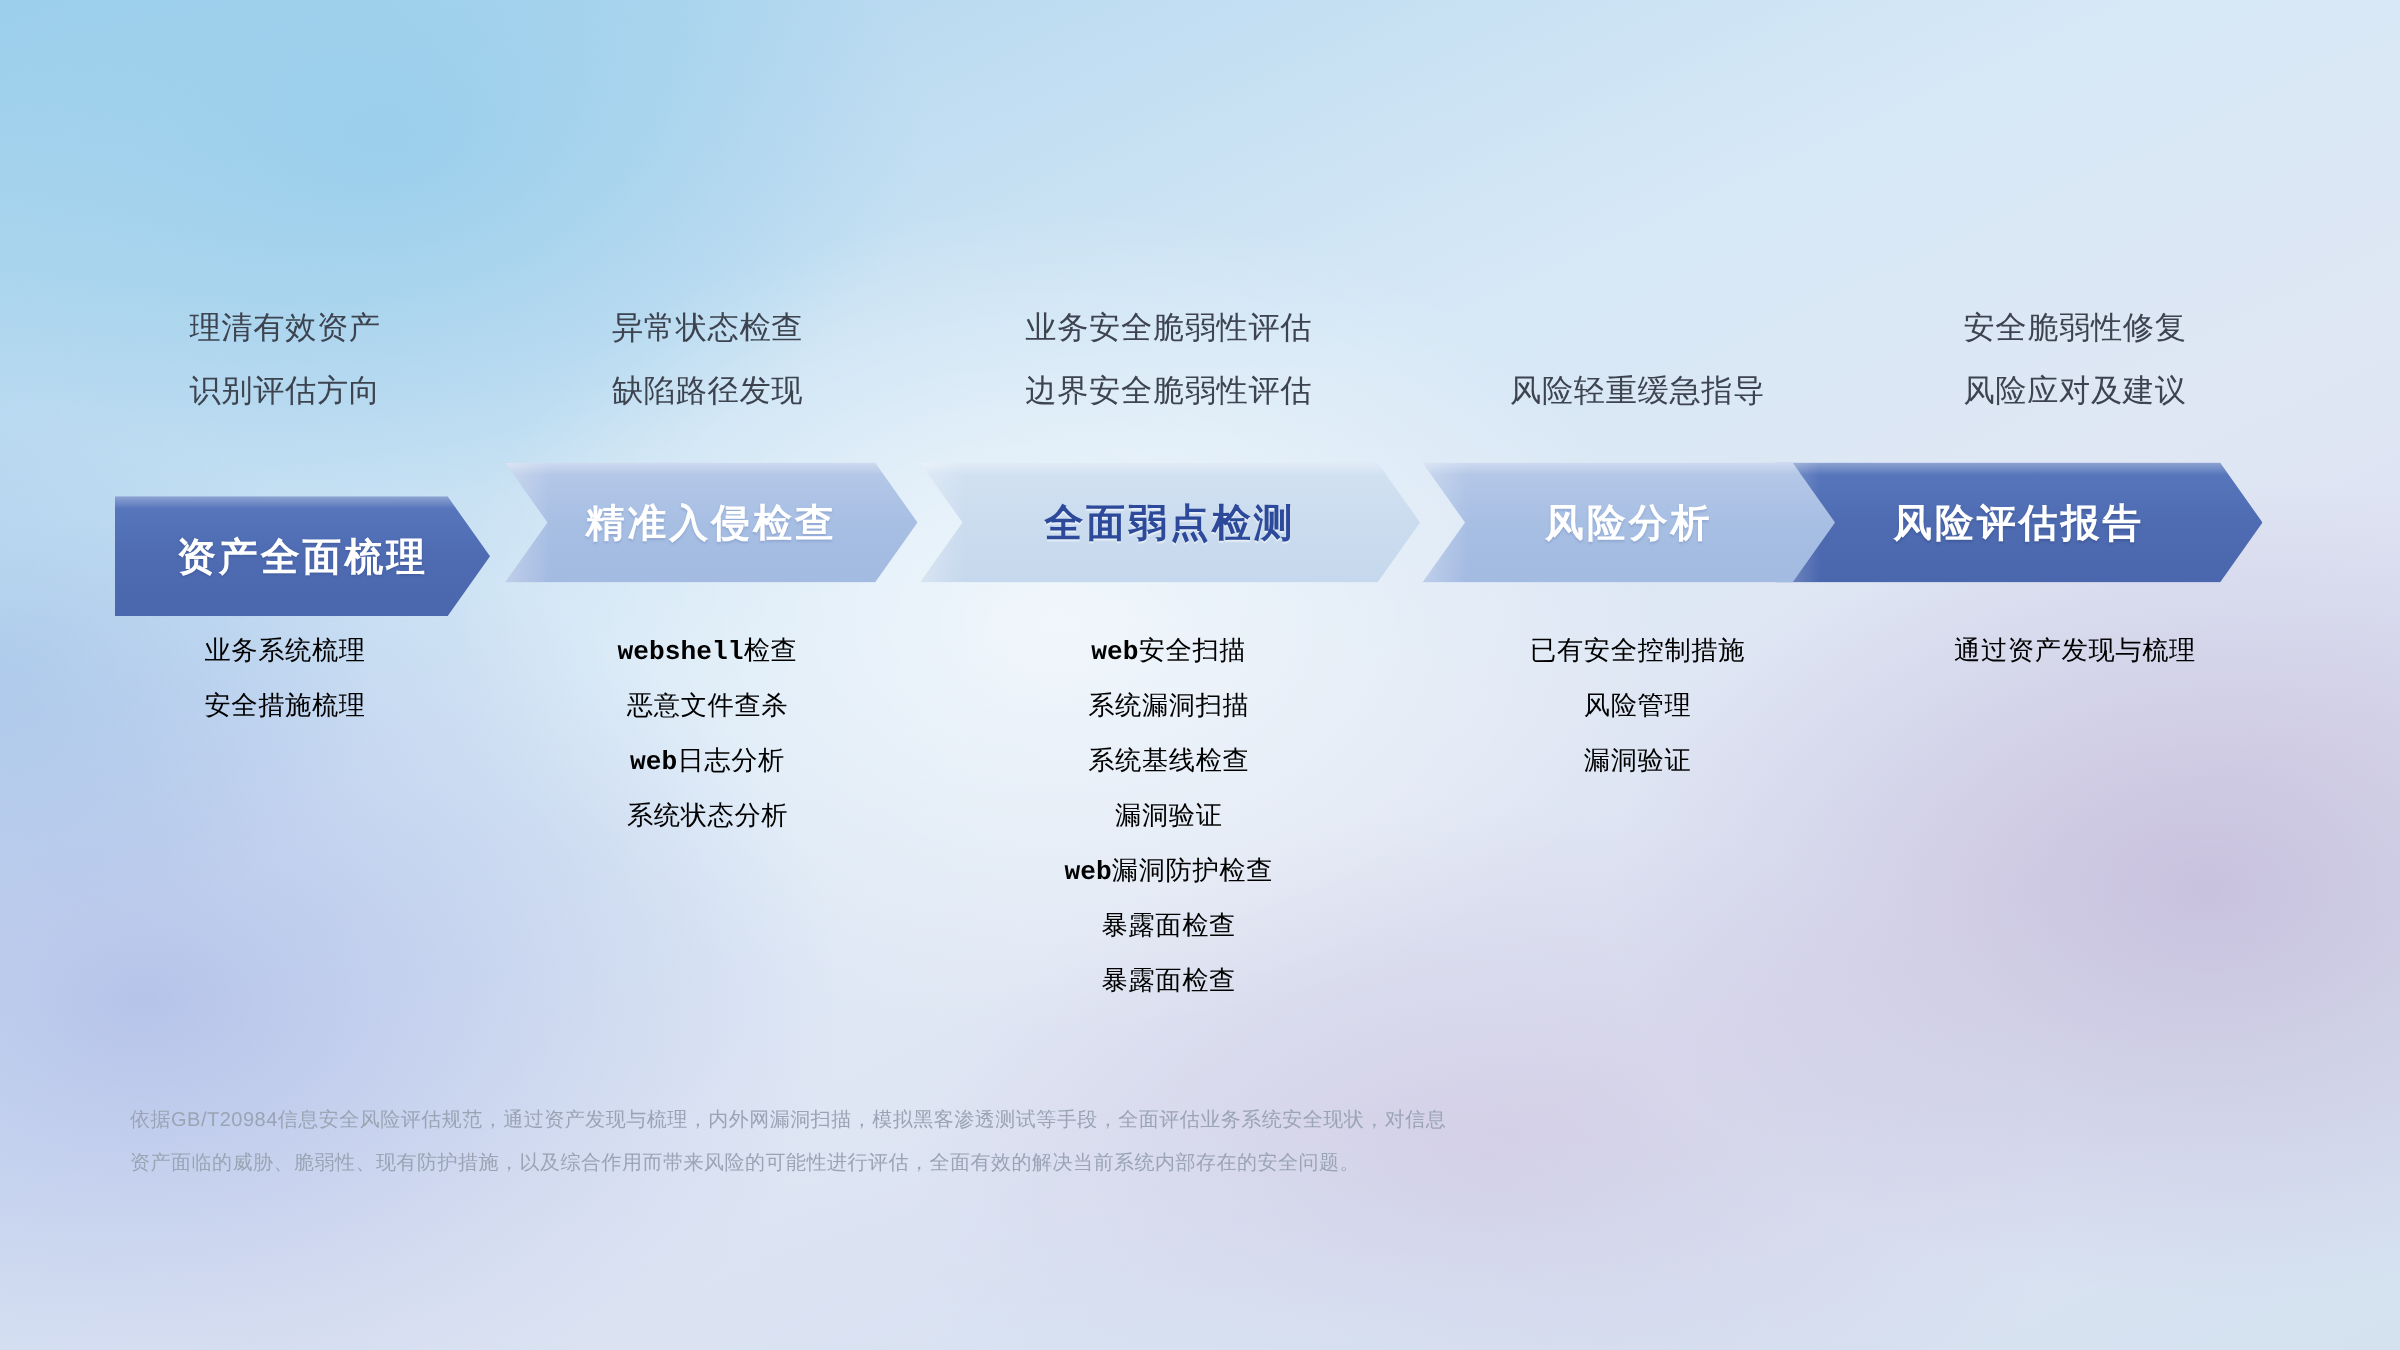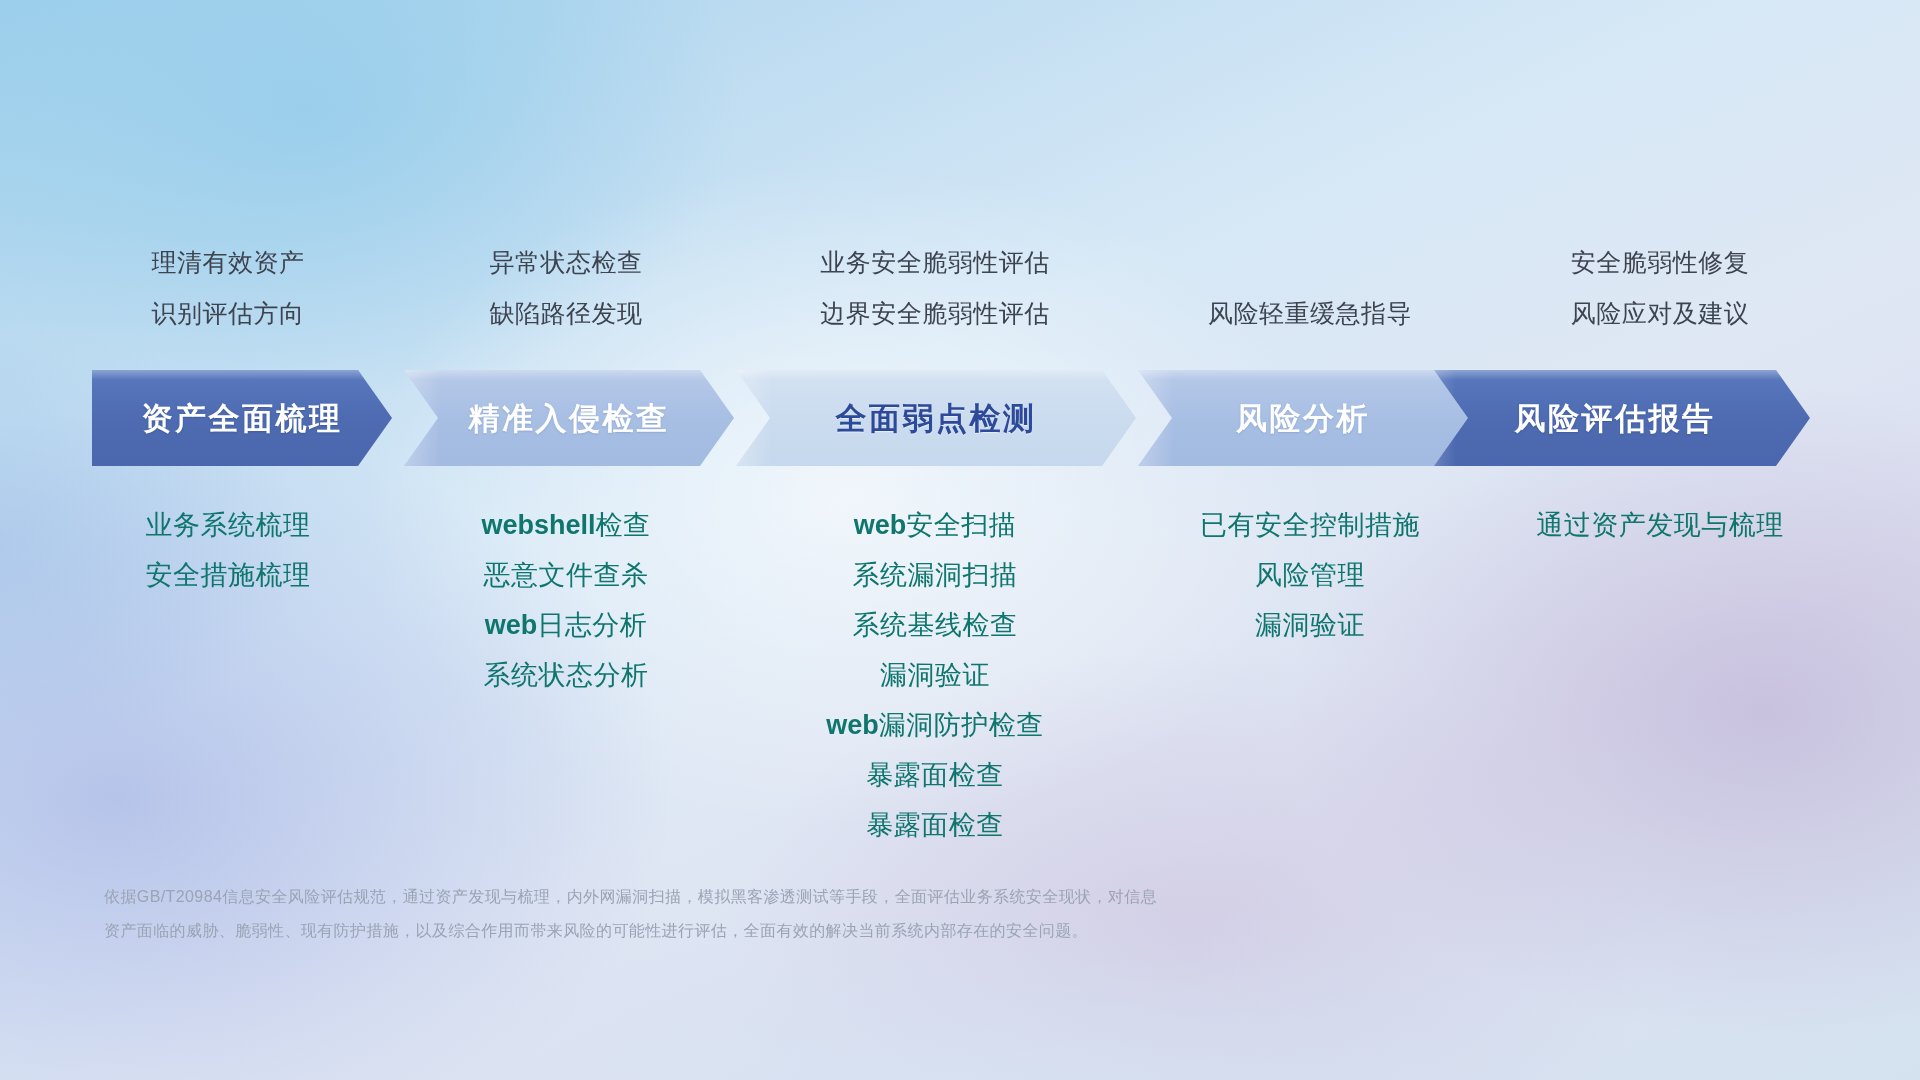--- a/index.html
+++ b/index.html
@@ -53,22 +53,22 @@
   .chev.pale{background:linear-gradient(180deg,#d3e2f2 0%,#cbdcef 50%,#c6d8ed 100%);}
   .chev.pale .chev-label{color:#2d4a9a;text-shadow:0 1px 1px rgba(255,255,255,.55);}
   .chev-sheen{position:absolute;left:0;right:0;top:0;height:10px;
     background:linear-gradient(180deg,rgba(255,255,255,.32),rgba(255,255,255,0));pointer-events:none;}
   .chev-edge{position:absolute;left:0;top:0;bottom:0;width:36px;pointer-events:none;
     background:linear-gradient(90deg,rgba(255,255,255,.30),rgba(255,255,255,0));}
 
   
   .bot-list{position:absolute;top:0;width:100%;}
   .bot-item{
-    font-size:27px;color:#0f766e;line-height:1.0;margin-bottom:23px;
-    letter-spacing:.5px;white-space:nowrap;
+    font-size:21px;color:#000000;line-height:1.0;margin-bottom:23px;
+    letter-spacing:.5px;white-space:nowrap;font-family:Liberation Mono, monospace;
   }
   .bot-item b{font-weight:bold;letter-spacing:0;}
 
   
   #footer{
     position:absolute;left:104px;top:880px;width:1660px;
     font-size:16px;line-height:34px;color:#9aa4b4;letter-spacing:.4px;
   }
   .f-line{white-space:nowrap;}
 </style>
@@ -106,21 +106,21 @@
       </div>
       <div class="col" style="left: 1490px; width: 340px; top: 0px; height: 326px;">
         <div class="top-list">
           <div class="top-item">安全脆弱性修复</div>
           <div class="top-item">风险应对及建议</div>
         </div>
       </div>
     </div>
 
   <div id="band">
-      <div class="chev dark first" style="left: 92px; width: 300px; z-index: 10;">
+      <div class="chev dark first" style="left: 92px; width: 300px; z-index: 10; margin-top: 27px;">
         <div class="chev-sheen"></div>
         <div class="chev-label">资产全面梳理</div>
       </div>
       <div class="chev mid" style="left: 404px; width: 330px; z-index: 9;">
         <div class="chev-sheen"></div>
         <div class="chev-edge"></div>
         <div class="chev-label">精准入侵检查</div>
       </div>
       <div class="chev pale" style="left: 736px; width: 400px; z-index: 8;">
         <div class="chev-sheen"></div>

